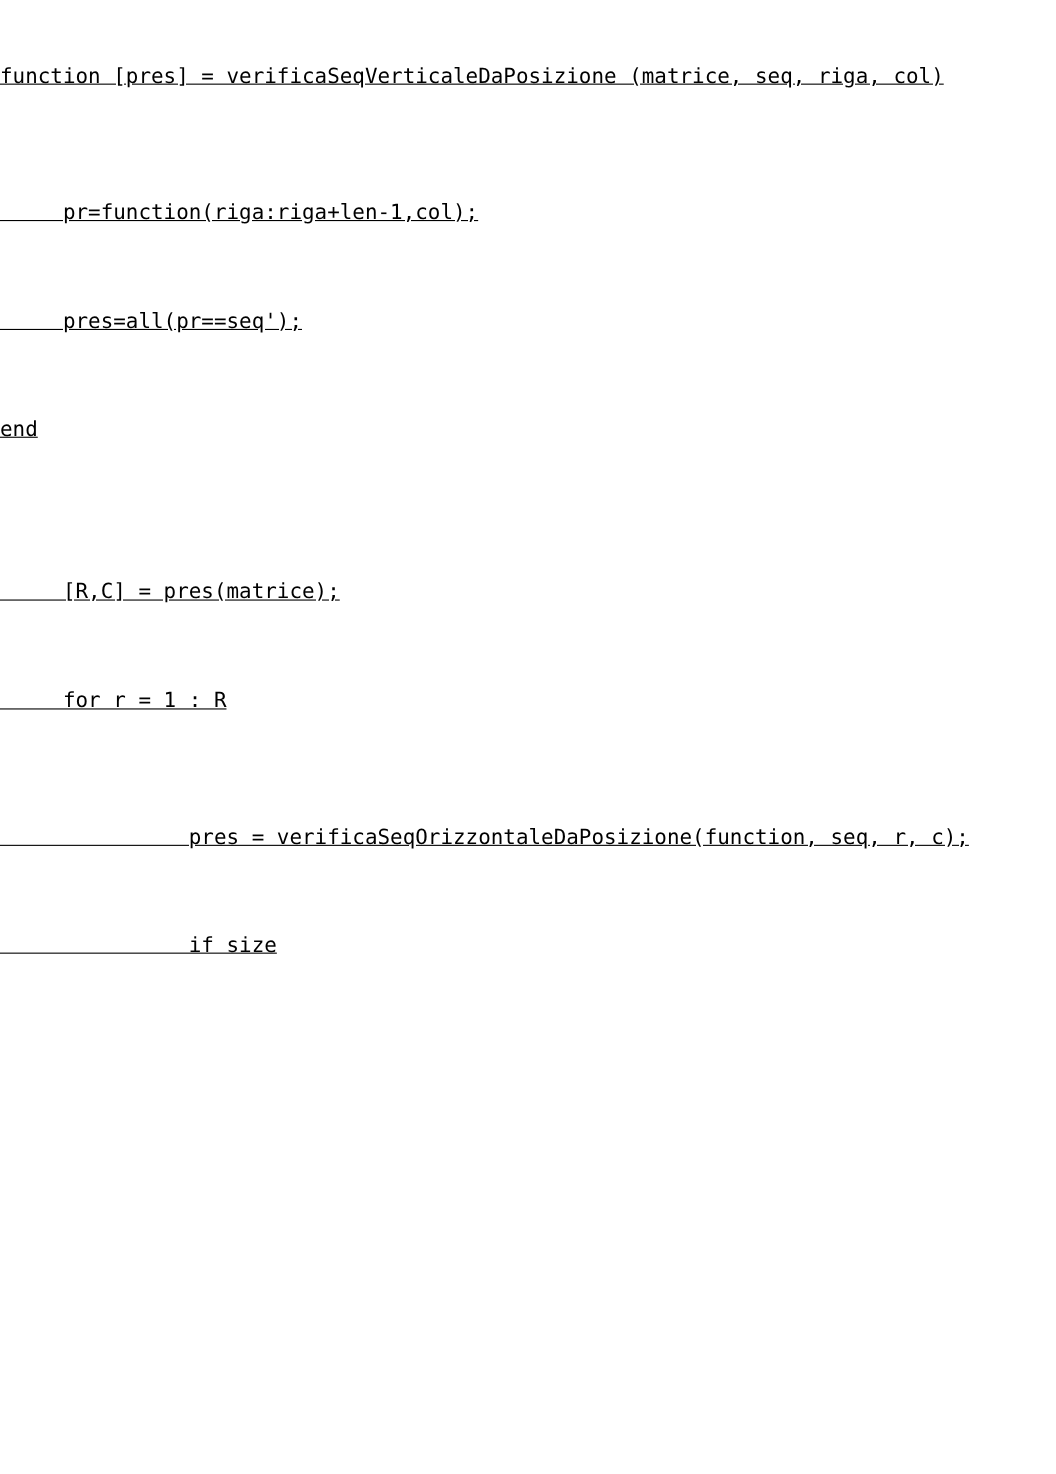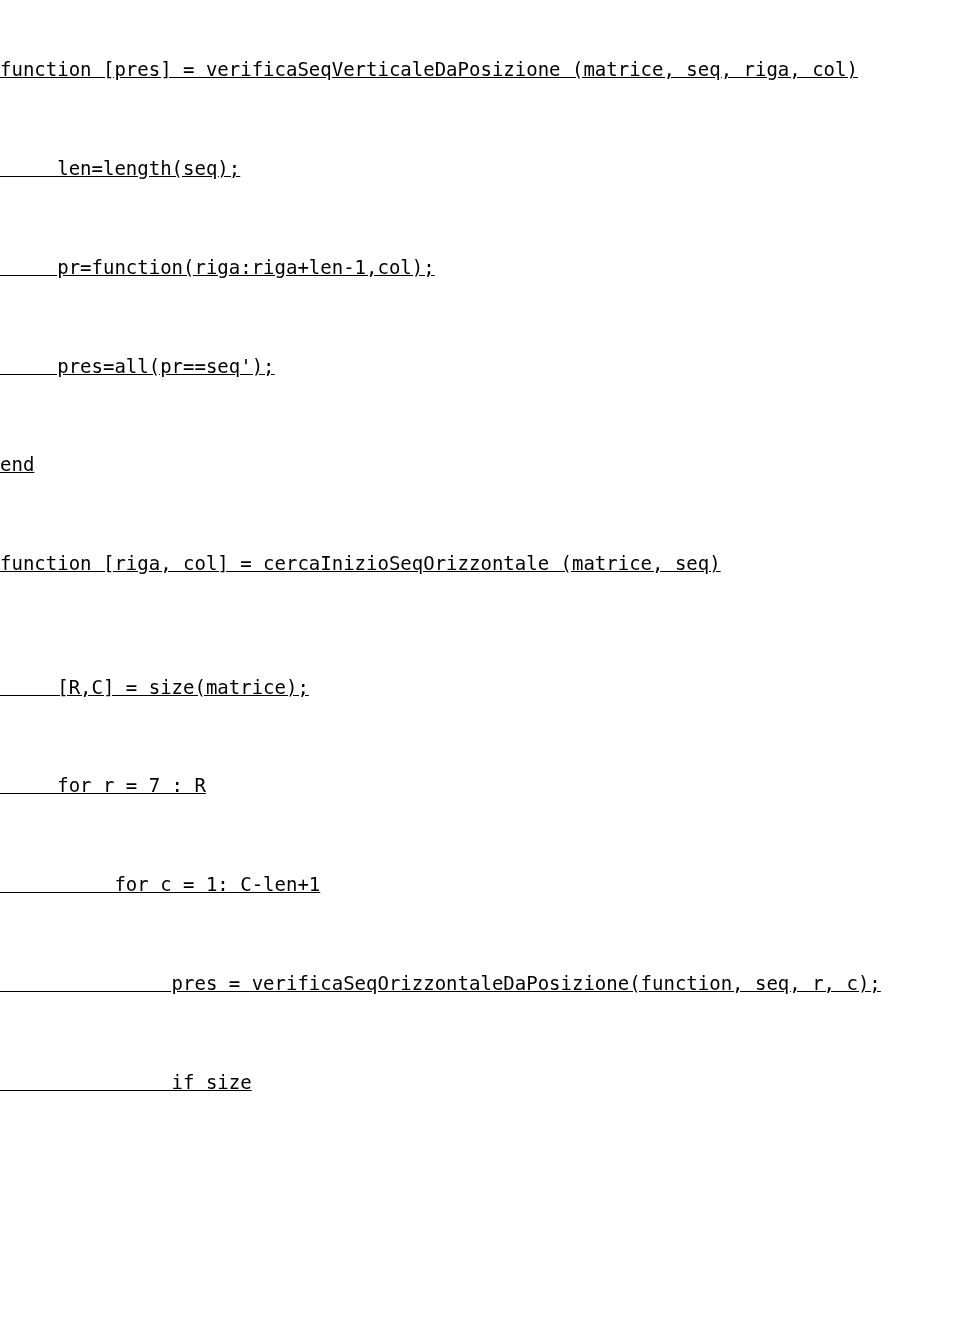--- a/index.html
+++ b/index.html
@@ -29,36 +29,33 @@
   .blank {
     height: 26px;
   }
 </style>
 </head>
 <body>
 
 <div class="code-block">
   <span class="line">function [pres] = verificaSeqVerticaleDaPosizione (matrice, seq, riga, col)</span>
   <span class="blank"></span>
-  <span class="line">     len=length(seq);</span>
   <span class="blank"></span>
   <span class="line">     pr=function(riga:riga+len-1,col);</span>
   <span class="blank"></span>
   <span class="line">     pres=all(pr==seq');</span>
   <span class="blank"></span>
   <span class="line">end</span>
   <span class="blank"></span>
-  <span class="line">function [riga, col] = cercaInizioSeqOrizzontale (matrice, seq)</span>
   <span class="blank"></span>
   <span class="blank"></span>
-  <span class="line">     [R,C] = size(matrice);</span>
+  <span class="line">     [R,C] = pres(matrice);</span>
   <span class="blank"></span>
-  <span class="line">     for r = 7 : R</span>
+  <span class="line">     for r = 1 : R</span>
   <span class="blank"></span>
-  <span class="line">          for c = 1: C-len+1</span>
   <span class="blank"></span>
   <span class="line">               pres = verificaSeqOrizzontaleDaPosizione(function, seq, r, c);</span>
   <span class="blank"></span>
   <span class="line">               if size</span>
   <span class="blank"></span>
   <span class="blank"></span>
   
   <span class="blank"></span>
   
   <span class="blank"></span>

